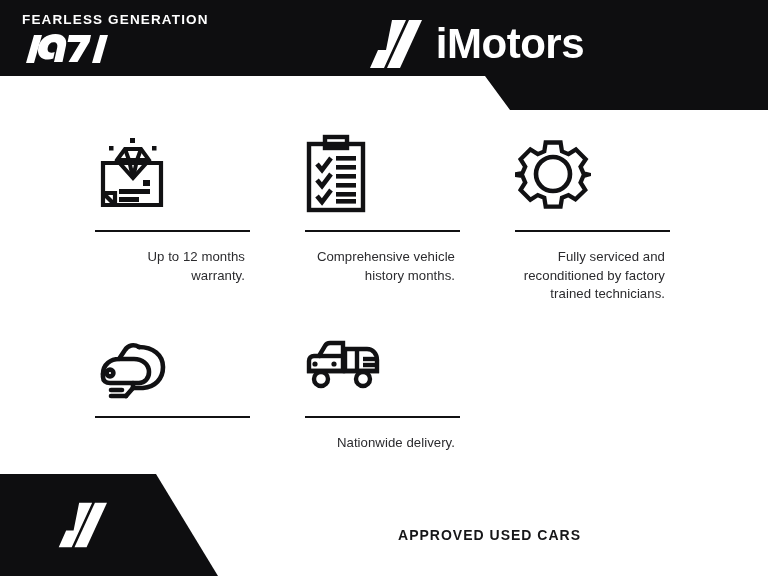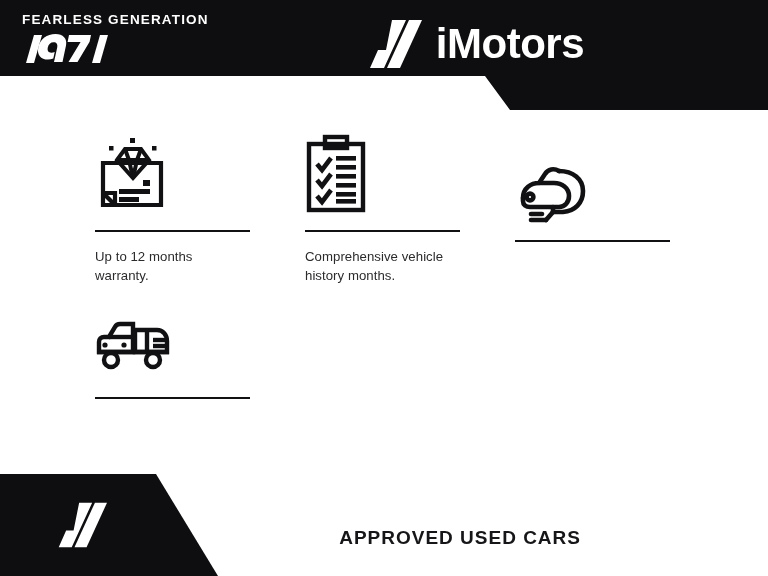--- a/index.html
+++ b/index.html
@@ -87,20 +87,21 @@
     background: #111113;
     margin-top: 10px;
   }
   .caption {
     margin-top: 16px;
     color: #2b2b2e;
     font-size: 13.2px;
     line-height: 1.42;
     max-width: 150px;
     letter-spacing: 0.05px;
+    text-align: right;
   }
   .row2 .icon-box { height: 80px; }
   .row2 { margin-top: 22px; }
   .cell.empty { visibility: hidden; }
 
   
   .footer-shape {
     position: absolute;
     left: 0; top: 474px;
     width: 220px; height: 102px;
@@ -112,21 +113,21 @@
     position: absolute;
     left: 55px; top: 497px;
     width: 52px; height: 56px;
     z-index: 3;
   }
   .footer-mark svg { display: block; }
   .footer-text {
     position: absolute;
     right: 31px; top: 527px;
     color: #161618;
-    font-size: 19px;
+    font-size: 14px;
     font-weight: bold;
     letter-spacing: 1.0px;
     z-index: 3;
     white-space: nowrap;
   }
 </style>
 </head>
 <body>
 
 <div id="page">
@@ -222,20 +223,37 @@
               <rect x="31" y="58" width="20" height="4.6"></rect>
               <rect x="31" y="65" width="20" height="4.6"></rect>
             </g>
           </svg>
         </div>
         <div class="rule"></div>
         <div class="caption">Comprehensive vehicle history months.</div>
       </div>
     </div>
 
+    <div class="cell">
+      <div class="cell-inner">
+        <div class="icon-box">
+          <svg width="76" height="76" viewBox="0 0 76 76" aria-hidden="true">
+            <g fill="none" stroke="#111113" stroke-width="4.6" stroke-linejoin="miter">
+              <path d="M30,4 L46,4 L47.5,13.5 L54.5,16.5 L62.5,11.5 L73,22 L67.5,30 L70.5,37 L76,38.5
+                       L76,38.5 L70.5,40 L67.5,47 L72.5,55 L62,65 L54.5,60.5 L47.5,63.5 L46,73 L30,73
+                       L28.5,63.5 L21.5,60.5 L13.5,65.5 L3,55 L8,47 L5,40 L-4,38.5 L5,37 L8,30 L3,22
+                       L13.5,11.5 L21.5,16.5 L28.5,13.5 Z" transform="translate(0,0) scale(0.93) translate(3,3)"></path>
+              <circle cx="38" cy="38" r="17"></circle>
+            </g>
+          </svg>
+        </div>
+        <div class="rule"></div>
+        <div class="caption">Fully serviced and reconditioned by factory trained technicians.</div>
+      </div>
+    </div>
 
     <div class="cell row2">
       <div class="cell-inner">
         <div class="icon-box">
           <svg width="76" height="66" viewBox="0 0 76 66" aria-hidden="true">
             <g fill="none" stroke="#111113" stroke-width="4.6" stroke-linejoin="round" stroke-linecap="round">
 
               <path d="M8,41 C8,31 16,26 24,26 L30,17 C33,12 39,11 44,14"></path>
               <path d="M8,41 L8,44 C8,48 11,50 15,50 L44,50 C50,50 54,45 54,39 C54,31 47,26 39,26 L24,26"></path>
 
@@ -273,20 +291,21 @@
               <circle cx="16" cy="42" r="7"></circle>
               <circle cx="58" cy="42" r="7"></circle>
             </g>
             <g fill="#111113">
               <circle cx="10" cy="27" r="2.6"></circle>
               <circle cx="29" cy="27" r="2.6"></circle>
             </g>
           </svg>
         </div>
         <div class="rule"></div>
+        <div class="caption">Nationwide delivery.</div>
       </div>
     </div>
 
     <div class="cell row2 empty"></div>
   </div>
 
   <div class="footer-shape"></div>
 
   <div class="footer-mark">
     <svg width="52" height="56" viewBox="0 0 56 56" aria-hidden="true">

